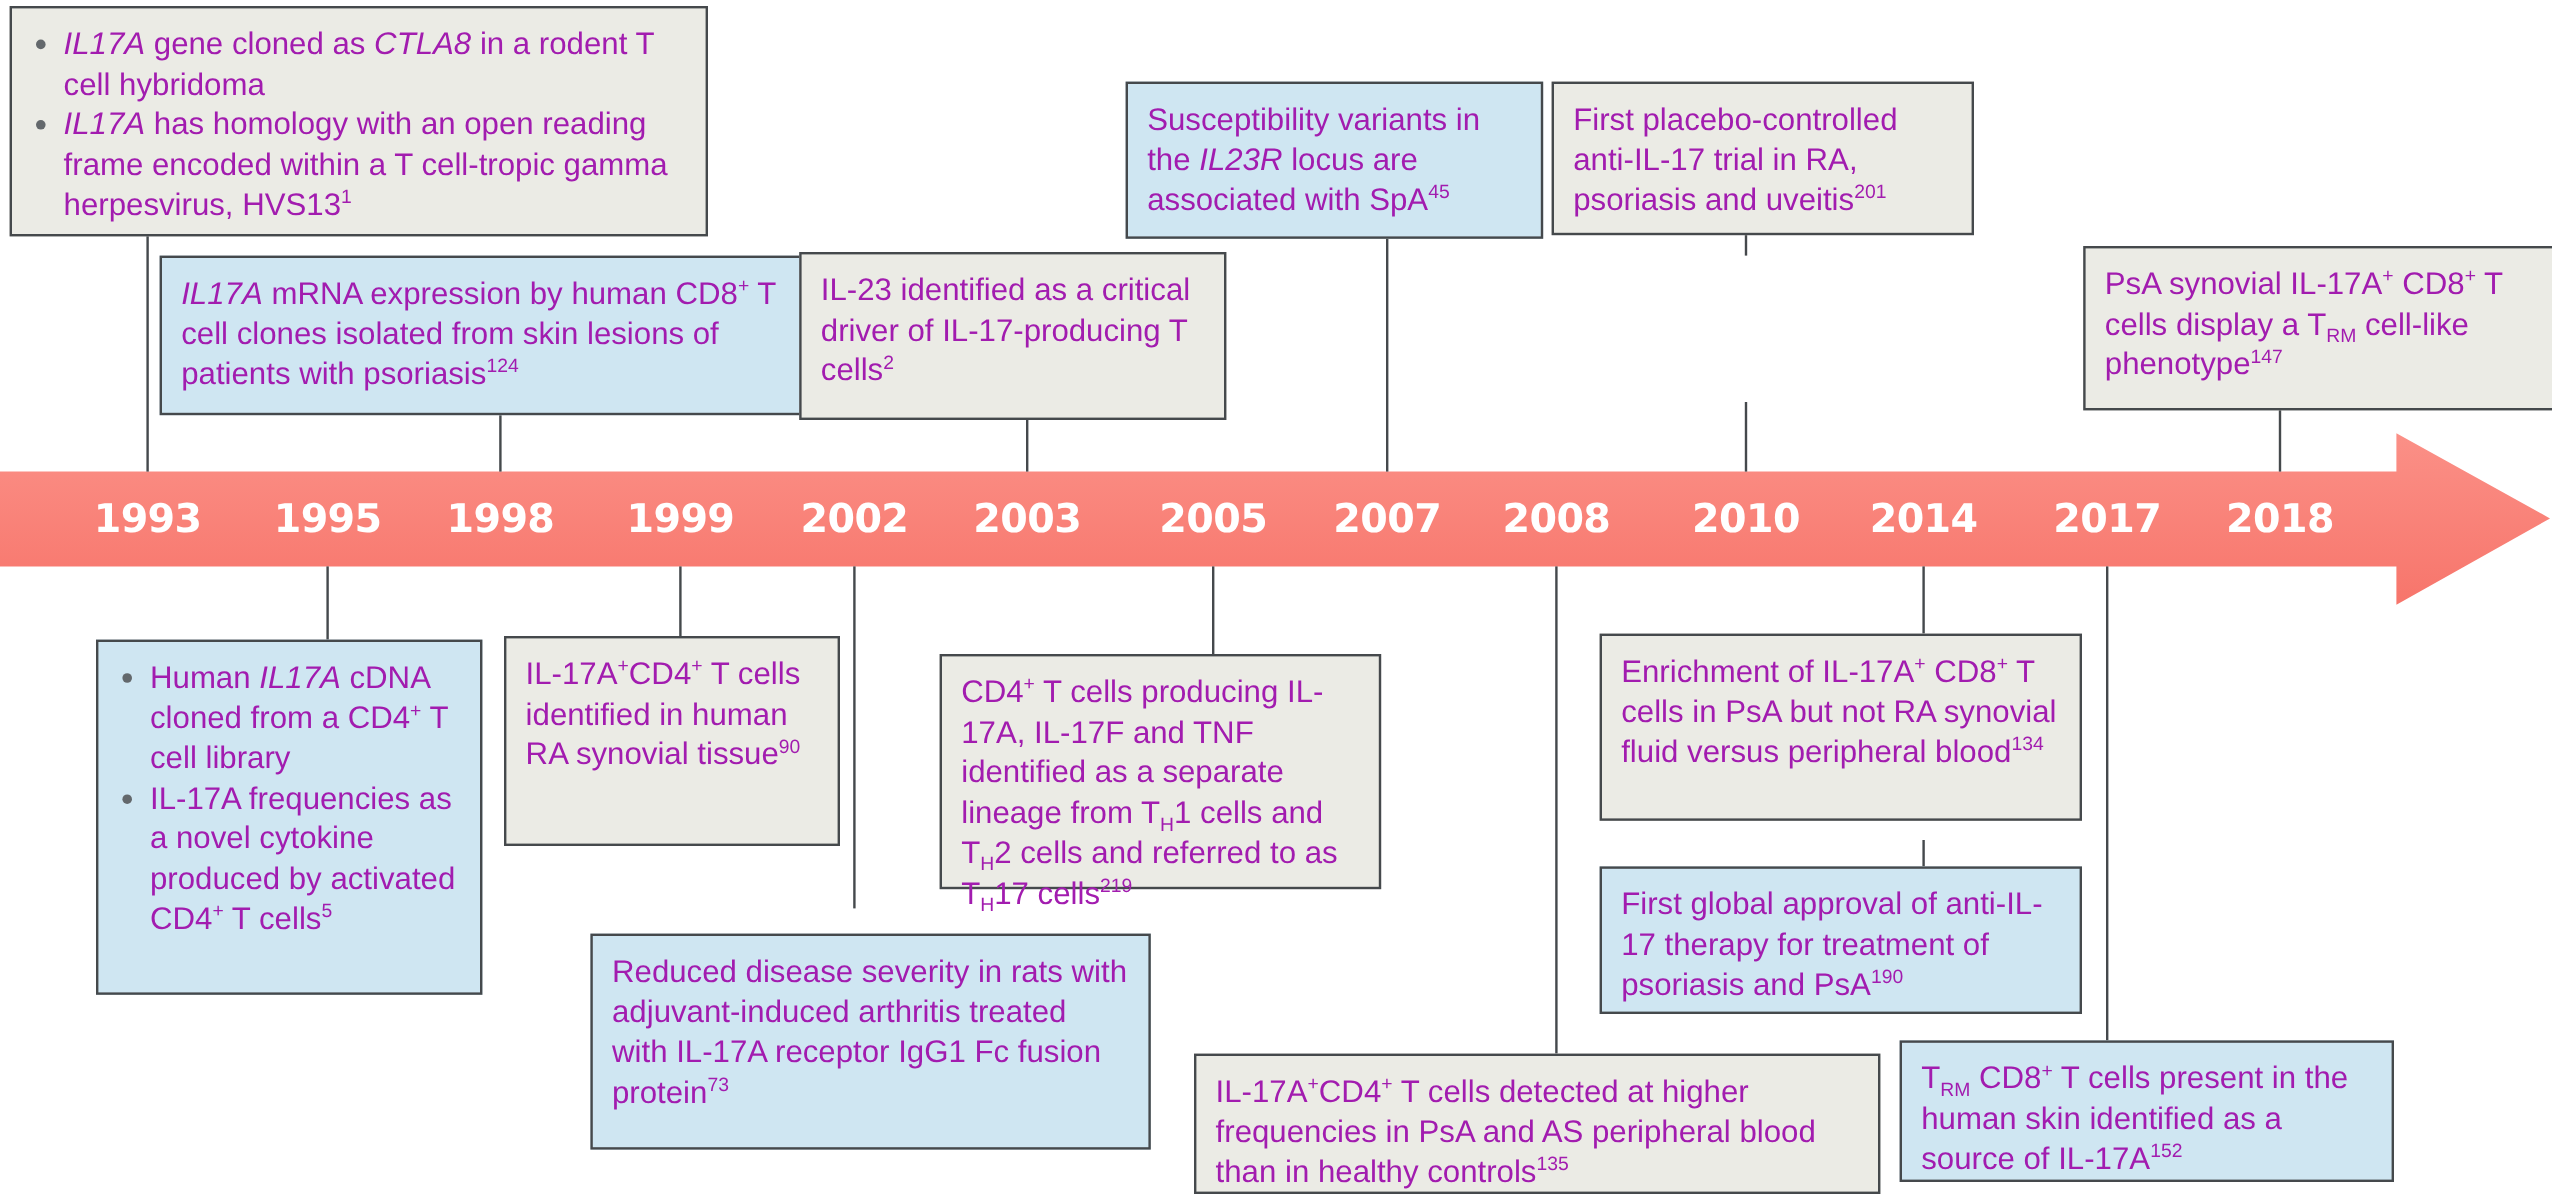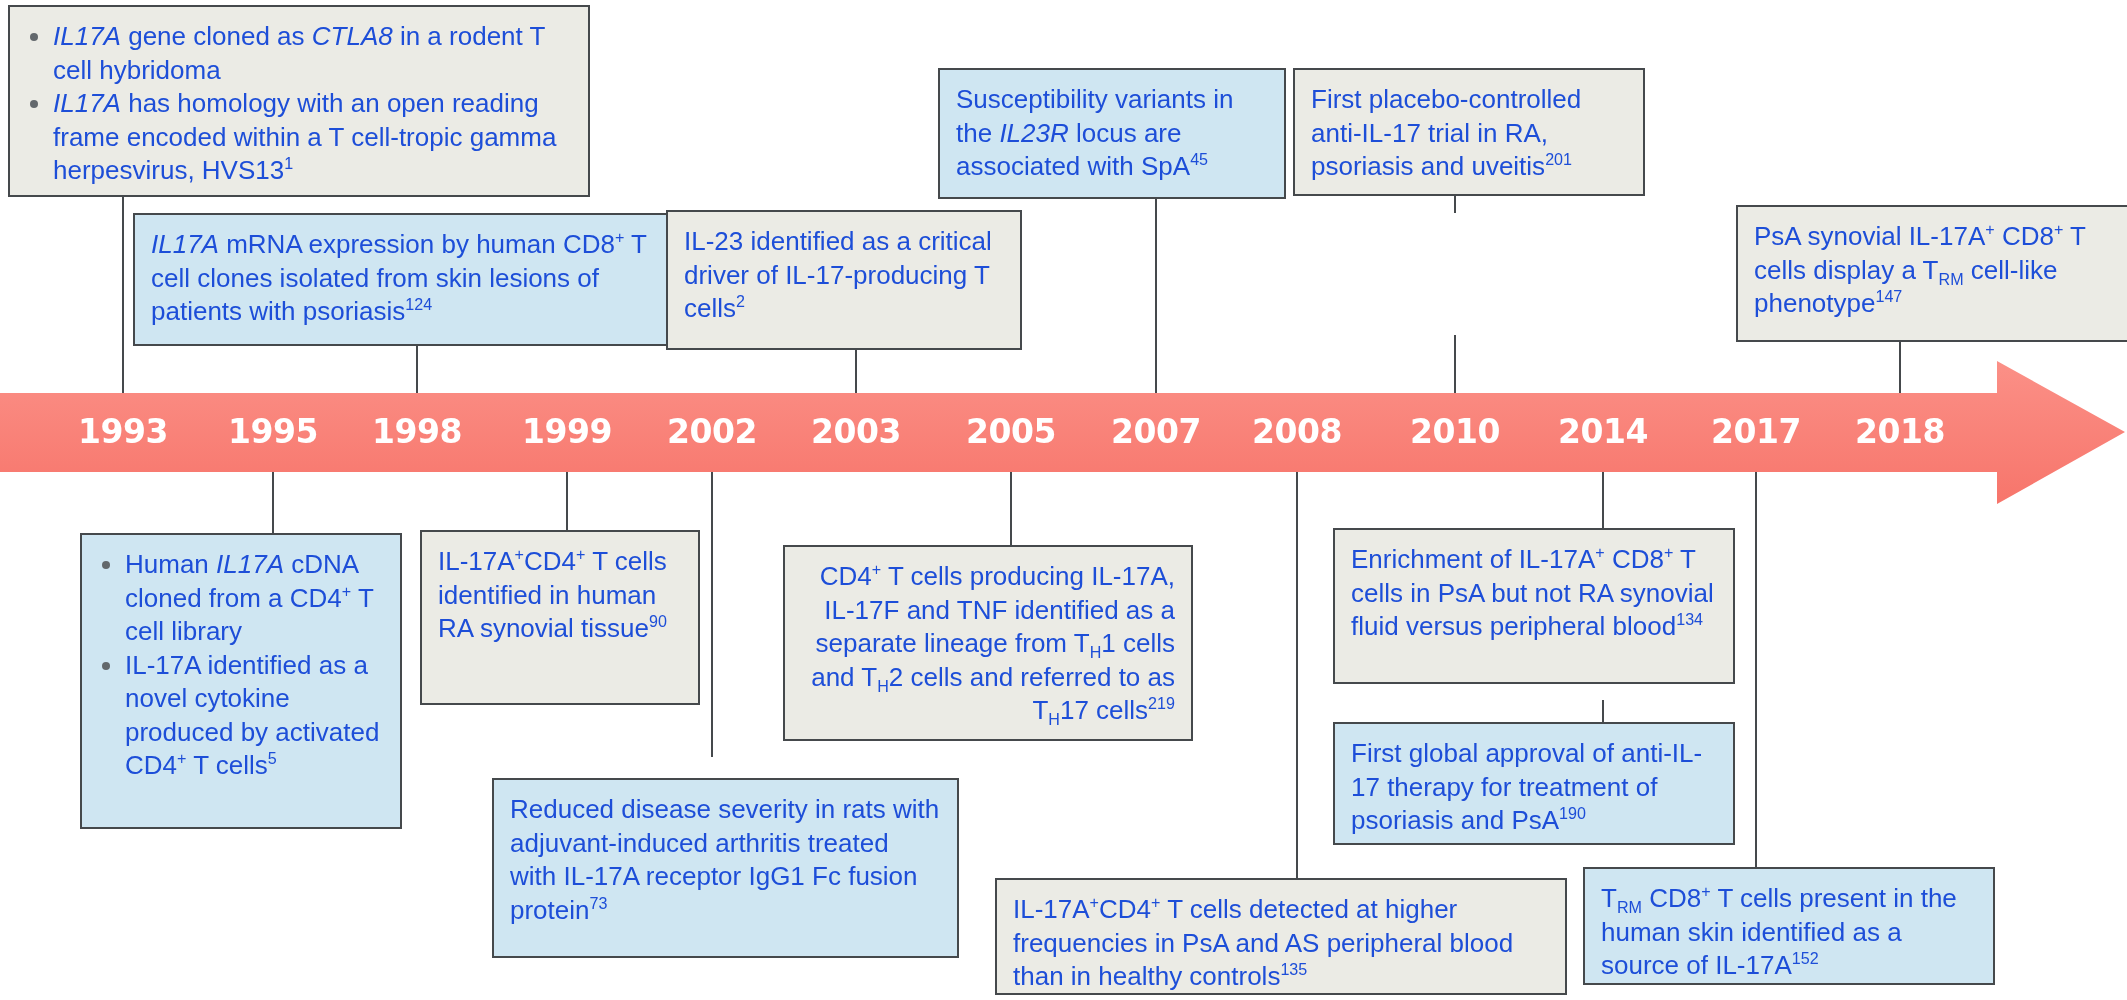--- a/index.html
+++ b/index.html
@@ -2,21 +2,21 @@
 <html><head>
 <meta charset="utf-8">
 <style>
   html,body{margin:0;padding:0;background:#ffffff;}
   #canvas{
     position:relative;width:2127px;height:1000px;background:#ffffff;
     font-family:"Liberation Sans",sans-serif;color:#2e3133;overflow:hidden;
   }
   .box{
     position:absolute;box-sizing:border-box;border:2px solid #45494c;
-    padding:13px 16px;font-size:26px;line-height:1.29;color:#1d4ed8;
+    padding:13px 16px;font-size:26px;line-height:1.29;color:#a21caf;
   }
   .box.grey{background:#ebebe5;}
   .box.blue{background:#cfe6f2;}
   .box p{margin:0;}
   .box ul{margin:0;padding-left:27px;list-style:disc;}
   .box li::marker{color:#63686c;}
   sup{font-size:62%;line-height:0;}
   sub{font-size:62%;line-height:0;}
   i{font-style:italic;}
   .connector{position:absolute;width:2px;background:#45494c;}
@@ -96,33 +96,33 @@
   </div>
 
 
   <div class="box grey" style="left:1700px;top:205px;width:398px;height:137px;margin-left:36px;">
     <p><span>PsA synovial IL-17A</span><sup>+</sup><span> CD8</span><sup>+</sup><span> T cells display a T</span><sub>RM</sub><span> cell-like phenotype</span><sup>147</sup></p>
   </div>
 
   <div class="box blue" style="left:80px;top:533px;width:322px;height:296px;">
     <ul>
       <li><span>Human </span><i>IL17A</i><span> cDNA cloned from a CD4</span><sup>+</sup><span> T cell library</span></li>
-      <li><span>IL-17A identified as a novel cytokine produced by activated CD4</span><sup>+</sup><span> T cells</span><sup>5</sup></li>
+      <li><span>IL-17A frequencies as a novel cytokine produced by activated CD4</span><sup>+</sup><span> T cells</span><sup>5</sup></li>
     </ul>
   </div>
 
   <div class="box grey" style="left:420px;top:530px;width:280px;height:175px;">
     <p><span>IL-17A</span><sup>+</sup><span>CD4</span><sup>+</sup><span> T cells identified in human RA synovial tissue</span><sup>90</sup></p>
   </div>
 
   <div class="box blue" style="left:492px;top:757px;width:467px;height:180px;margin-top:21px;">
     <p><span>Reduced disease severity in rats with adjuvant-induced arthritis treated with IL-17A receptor IgG1 Fc fusion protein</span><sup>73</sup></p>
   </div>
 
-  <div class="box grey" style="left:783px;top:545px;width:410px;height:196px;text-align:right;">
+  <div class="box grey" style="left:783px;top:545px;width:368px;height:196px;">
     <p><span>CD4</span><sup>+</sup><span> T cells producing IL-17A, IL-17F and TNF identified as a separate lineage from T</span><sub>H</sub><span>1 cells and T</span><sub>H</sub><span>2 cells and referred to as T</span><sub>H</sub><span>17 cells</span><sup>219</sup></p>
   </div>
 
   <div class="box grey" style="left:1333px;top:528px;width:402px;height:156px;">
     <p><span>Enrichment of IL-17A</span><sup>+</sup><span> CD8</span><sup>+</sup><span> T cells in PsA but not RA synovial fluid versus peripheral blood</span><sup>134</sup></p>
   </div>
 
   <div class="box blue" style="left:1333px;top:722px;width:402px;height:123px;">
     <p><span>First global approval of anti-IL-17 therapy for treatment of psoriasis and PsA</span><sup>190</sup></p>
   </div>

